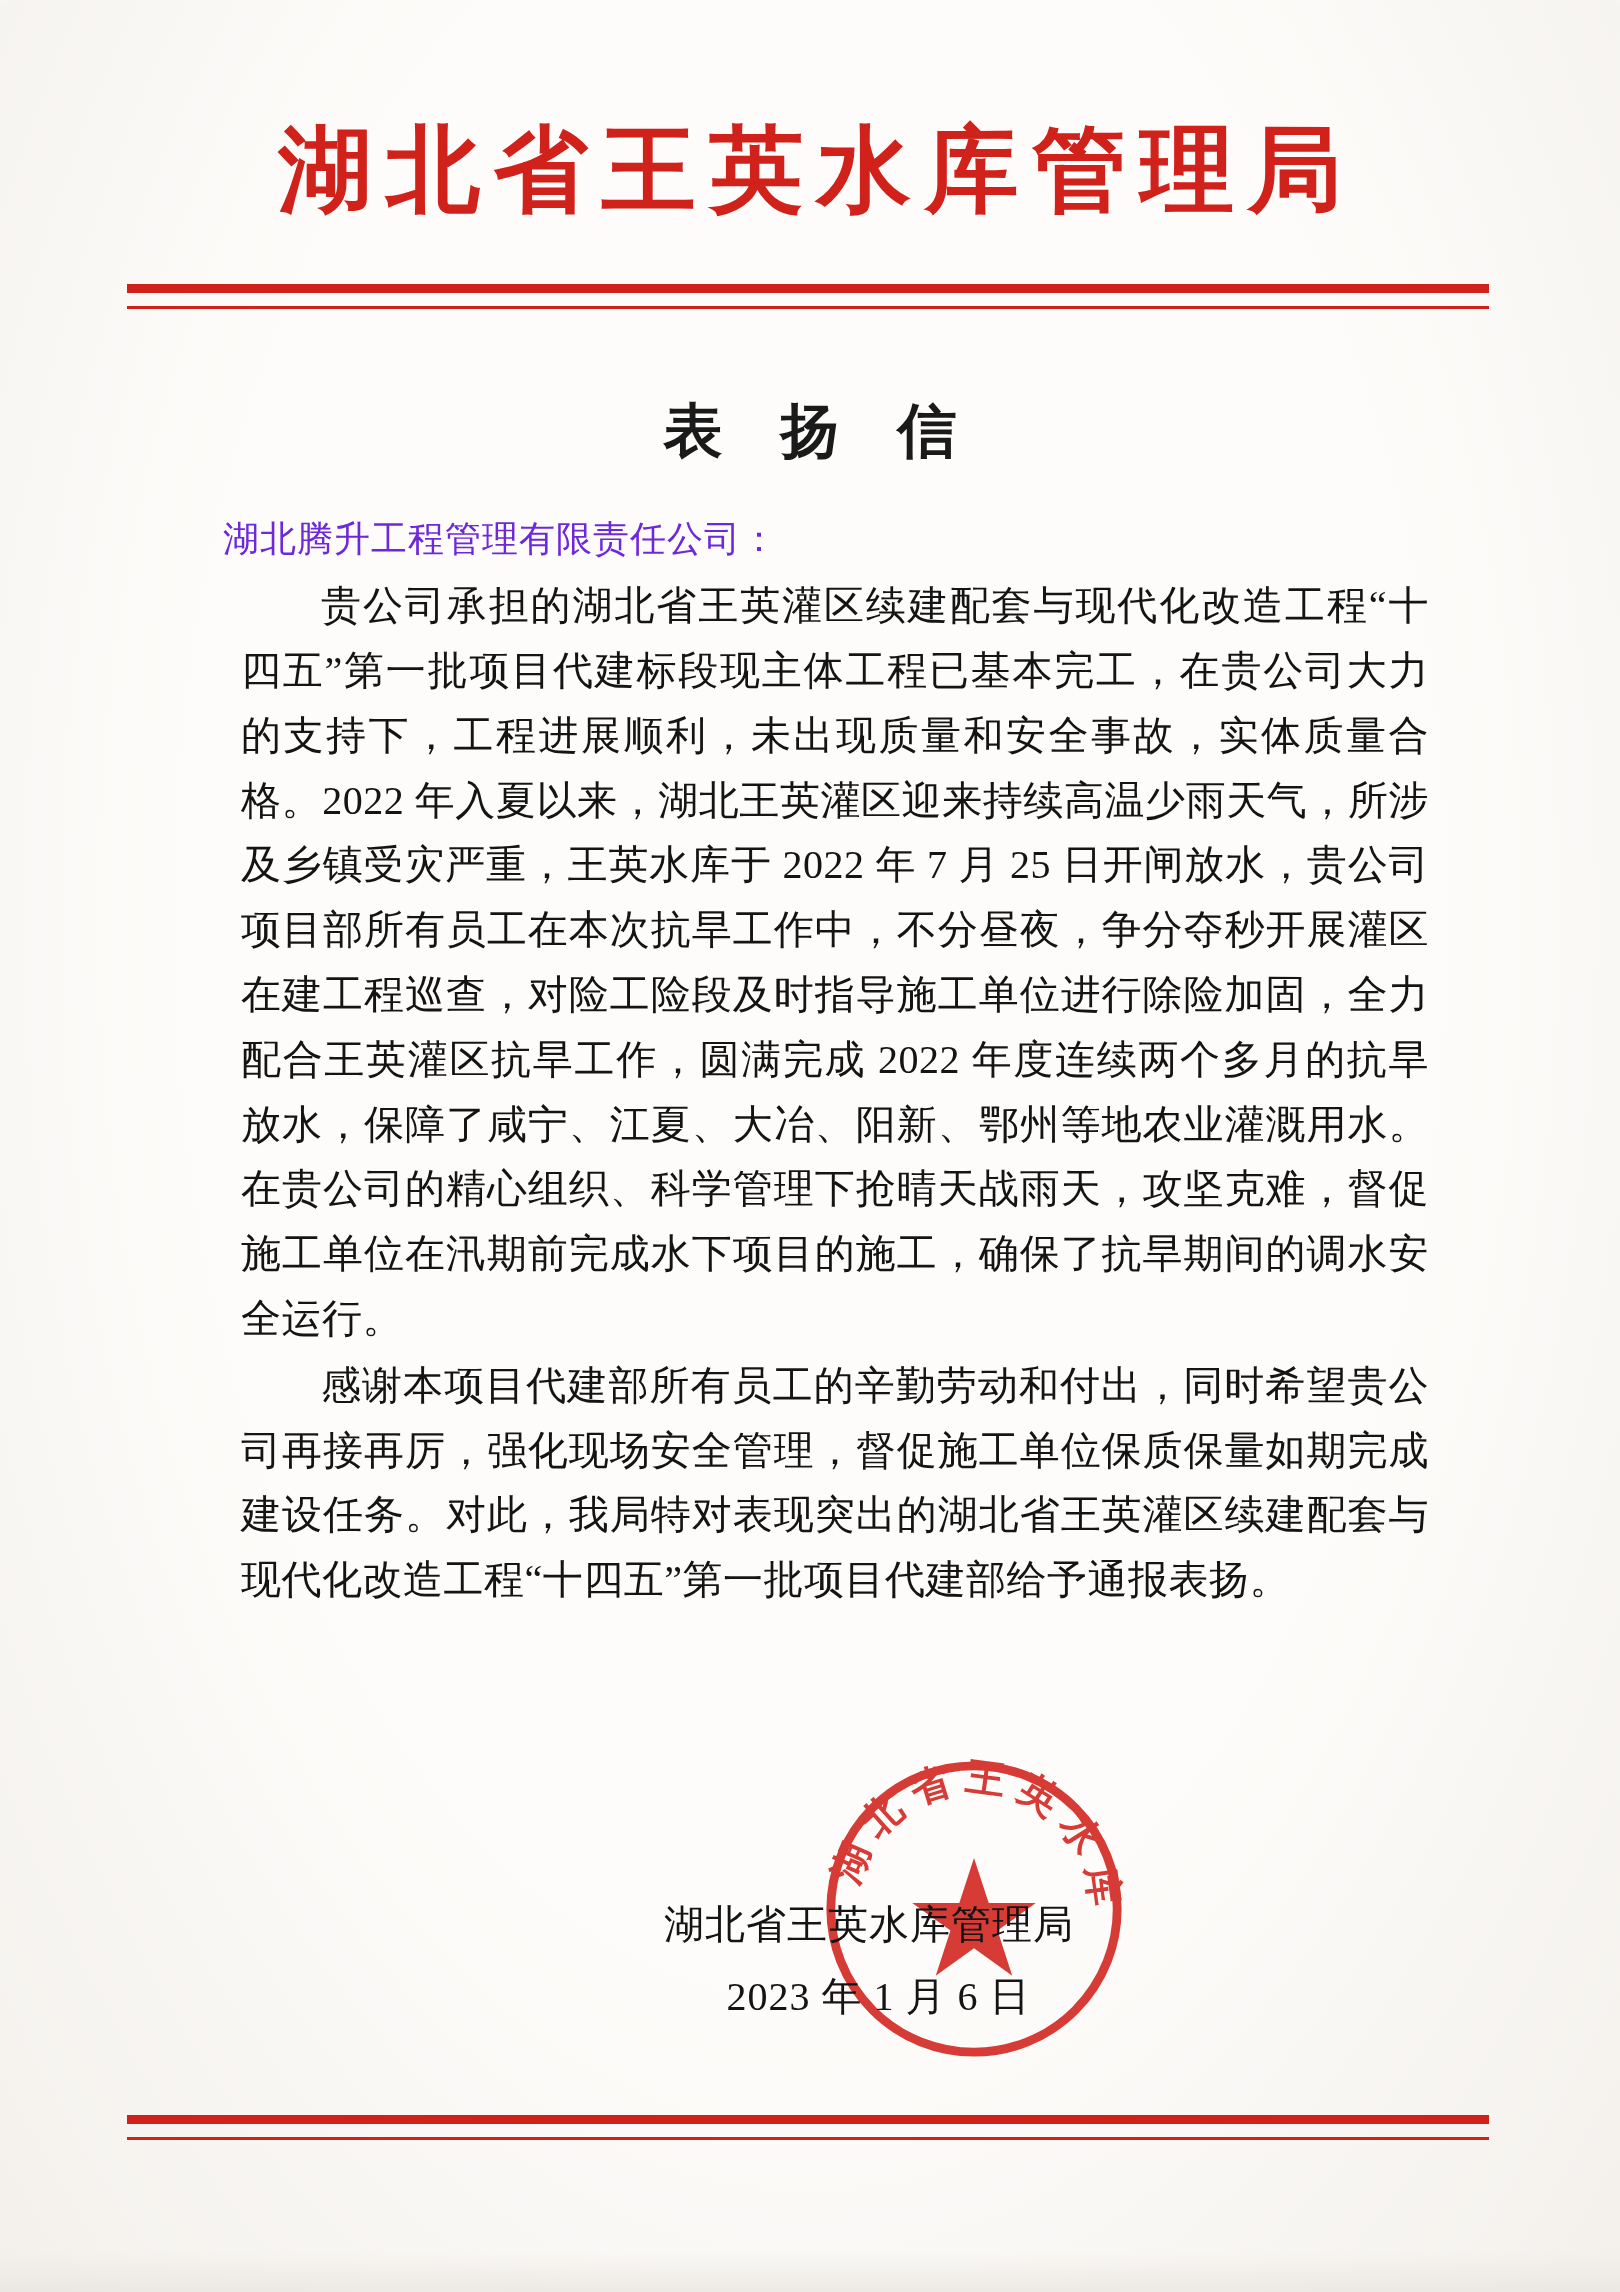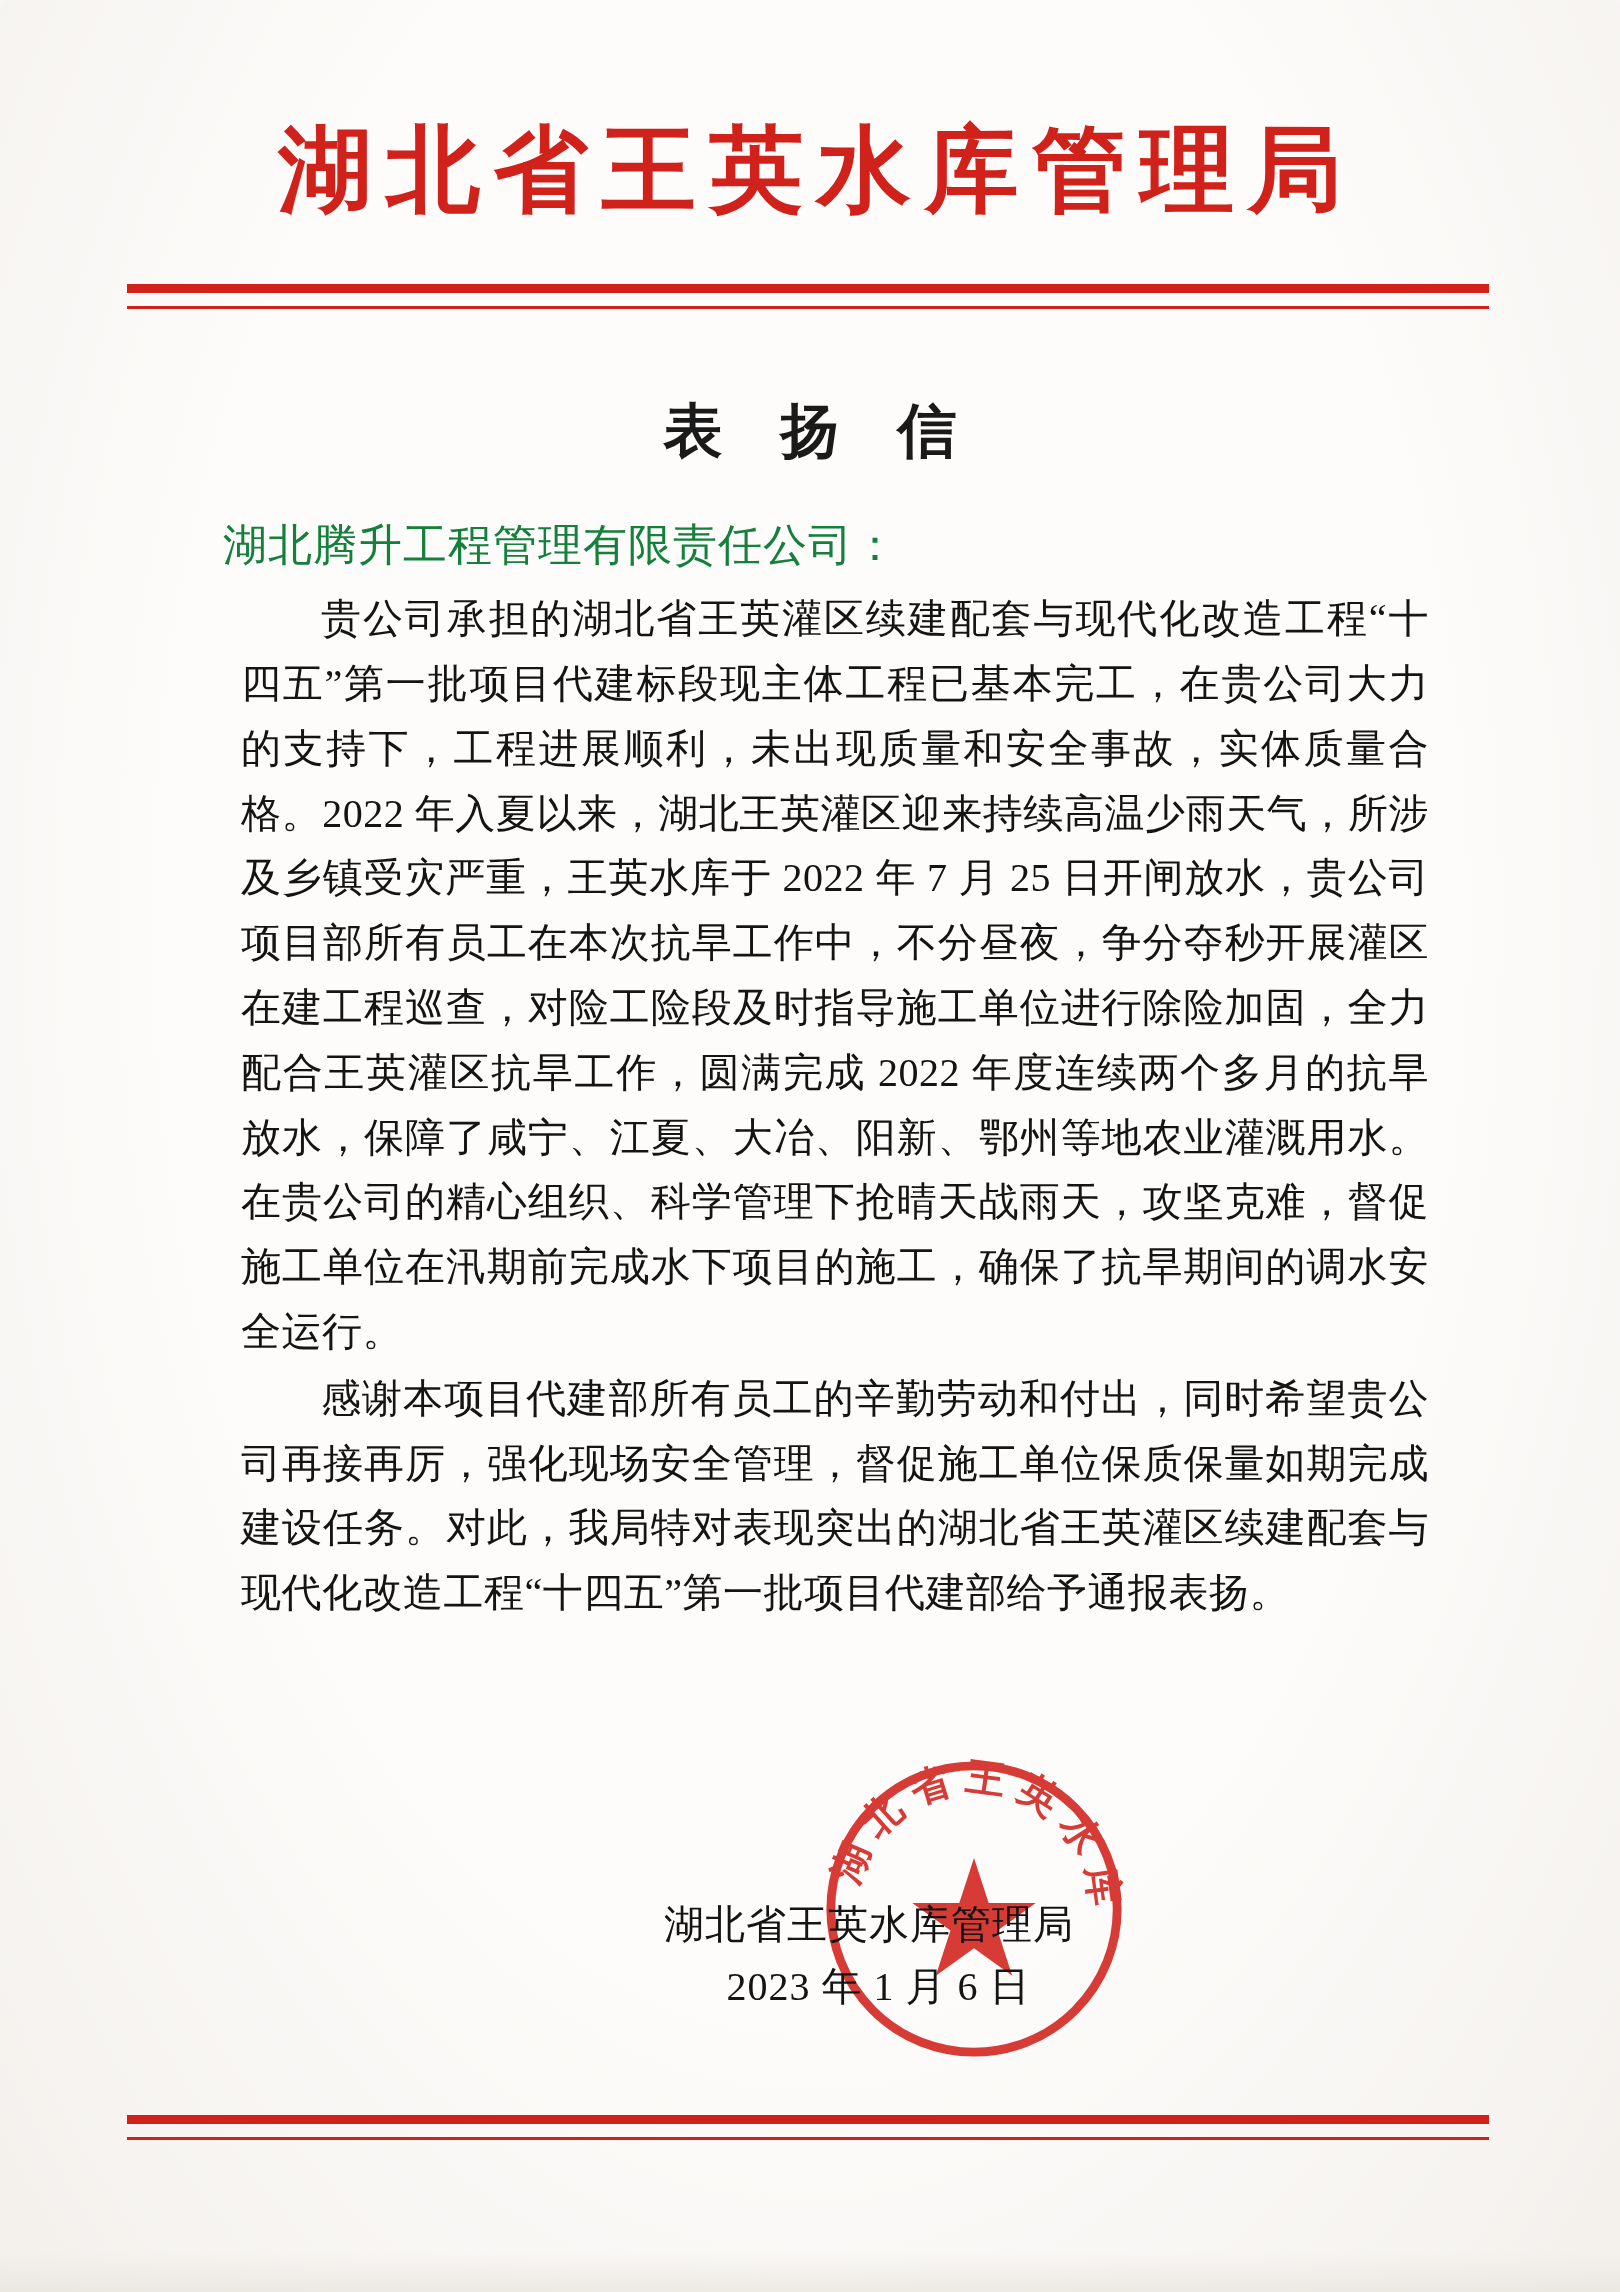--- a/index.html
+++ b/index.html
@@ -87,24 +87,24 @@
   }
 
   .body-block {
     position: absolute;
     top: 510px;
     left: 223px;
     width: 1206px;
   }
 
   .salutation {
-    font-size: 44px;
+    font-size: 36px;
     line-height: 1.62;
     letter-spacing: 1px;
-    color: #15803d;
+    color: #6d28d9;
     margin-bottom: 5.9px;
   }
 
   .para {
     font-size: 40px;
     line-height: 1.62;
     letter-spacing: 0.5px;
     text-indent: 80px;
     text-align: justify;
     text-justify: inter-character;
@@ -121,21 +121,21 @@
     color: #141414;
   }
   .sign-org {
     font-size: 40px;
     letter-spacing: 1px;
     margin-left: 118px;
   }
   .sign-date {
     font-size: 40px;
     letter-spacing: 1px;
-    margin-top: 7px;
+    margin-top: 17px;
     margin-left: 137px;
   }
 
   
   .seal {
     position: absolute;
     left: 821px;
     top: 1756px;
     width: 306px;
     height: 306px;

